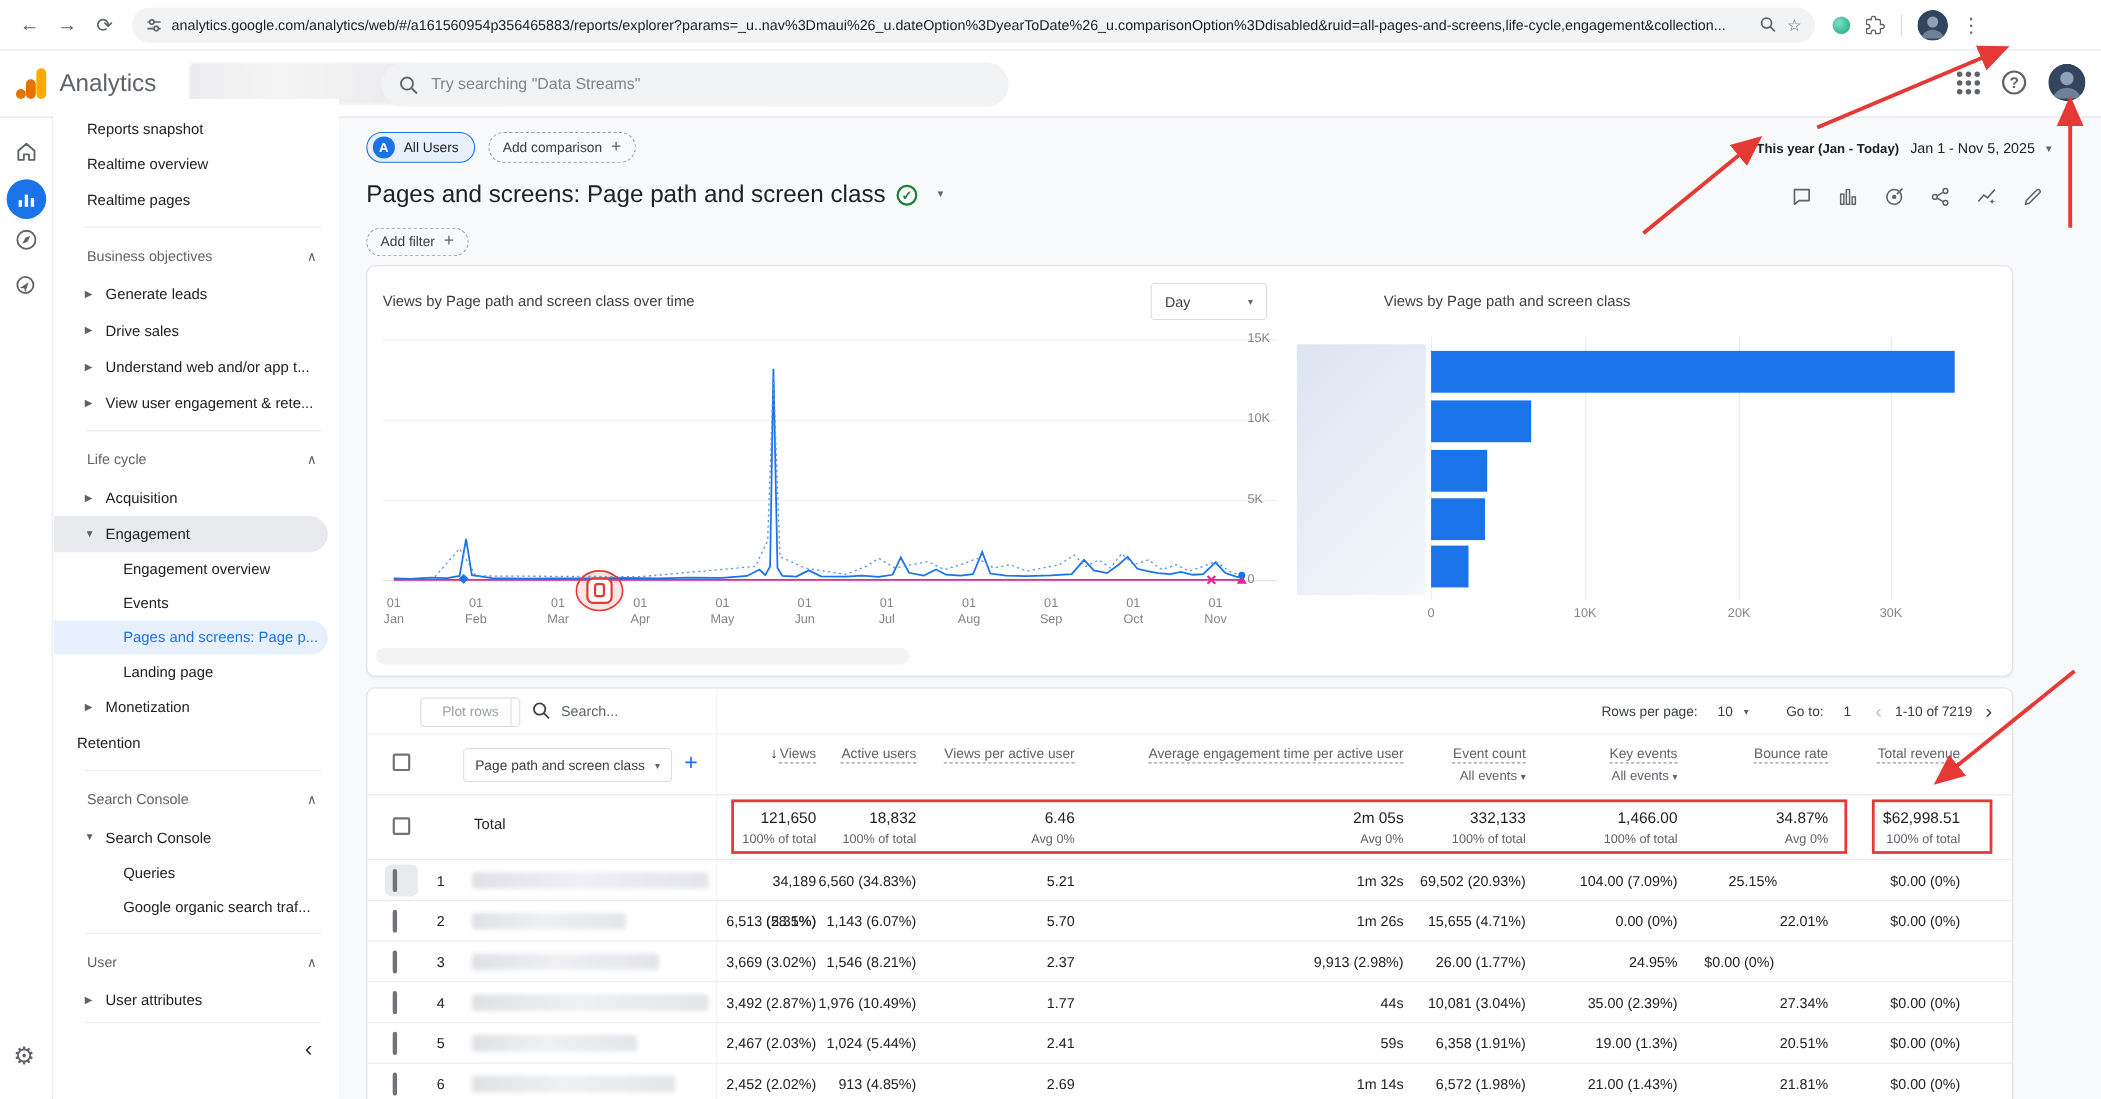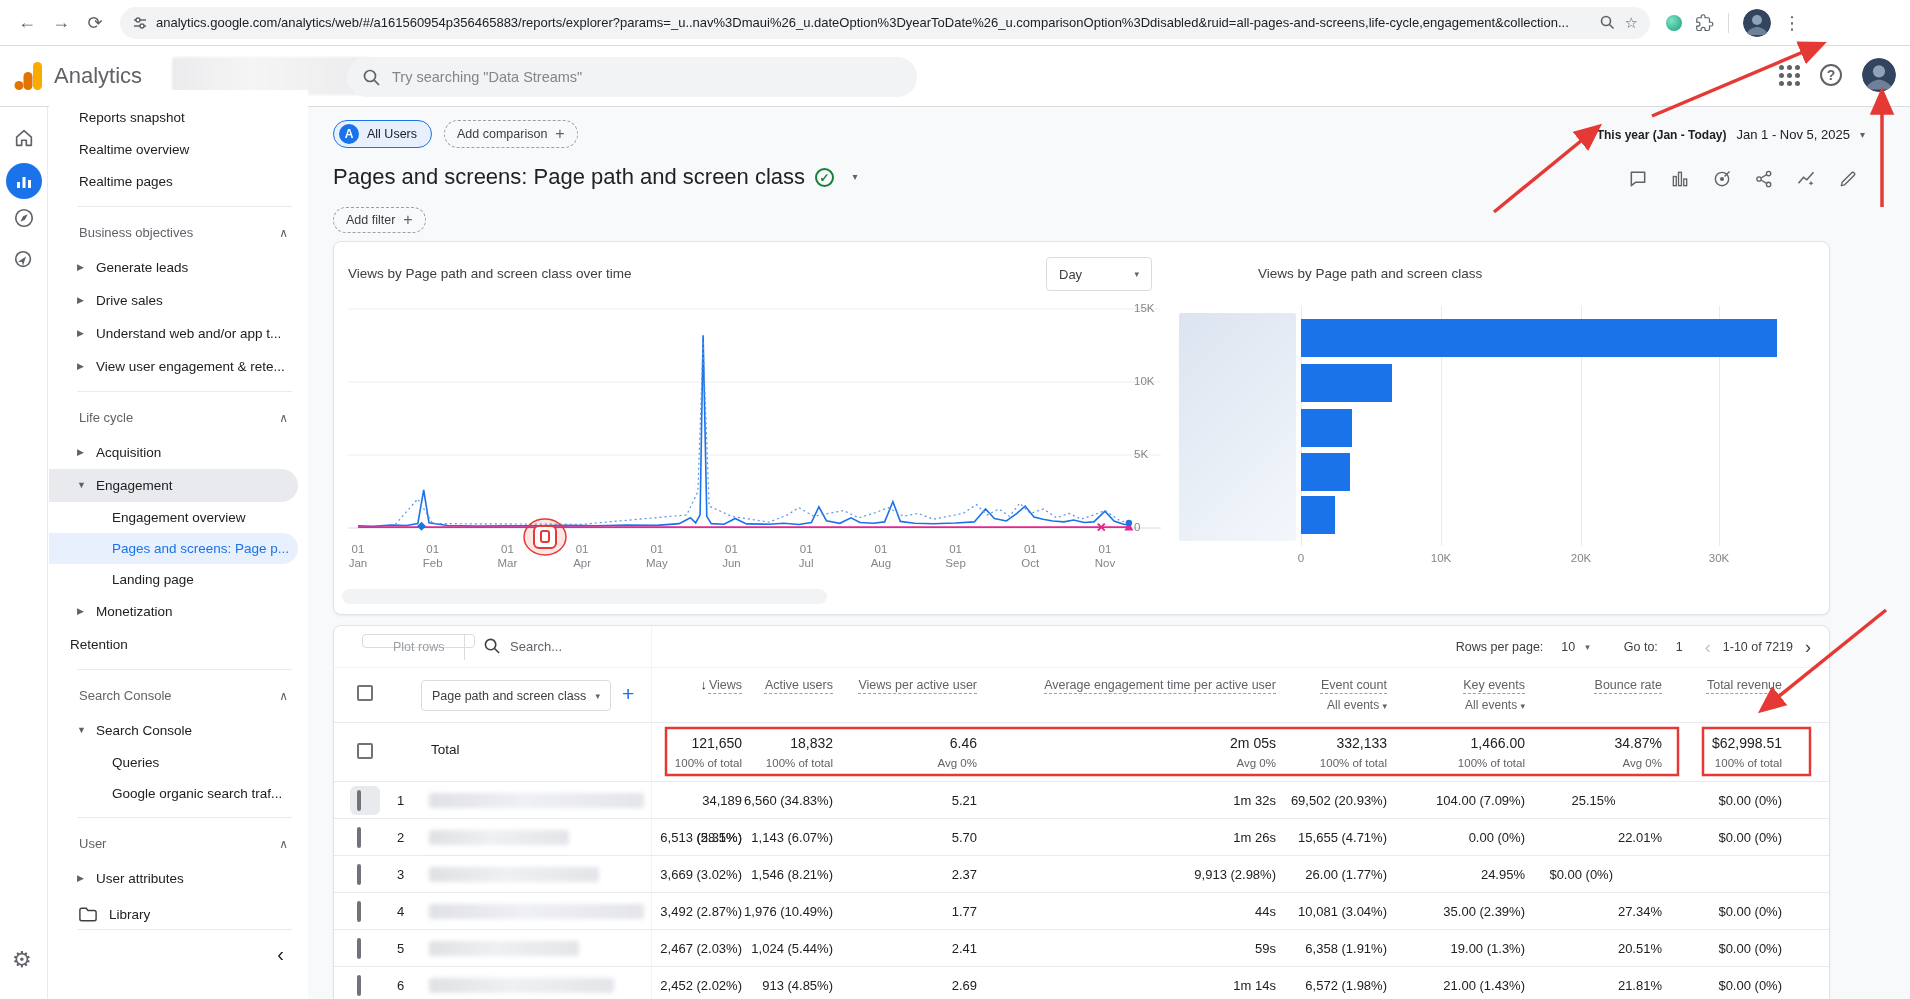--- a/index.html
+++ b/index.html
@@ -85,21 +85,21 @@
   .ytick { position:absolute; left:800px; width:42px; font-size:11.5px; color:#80868b; }
   .xtick { position:absolute; top:300px; width:44px; text-align:center; font-size:11.5px; color:#80868b; line-height:14px; }
   .hscroll { position:absolute; left:8px; top:347px; width:485px; height:15px; background:#f1f3f4; border-radius:8px; }
   .barblur { position:absolute; left:845px; top:71px; width:117px; height:228px; background:linear-gradient(135deg,#dce4f0,#f3f7fc); border-radius:2px; }
   .vgrid { position:absolute; top:64px; width:1px; height:240px; background:#e8eaed; }
   .hbar { position:absolute; height:38px; background:#1a73e8; }
   .bartick { position:absolute; top:310px; width:44px; text-align:center; font-size:11.5px; color:#80868b; }
 
   
   .tc-toolbar { position:absolute; left:0; top:0; width:100%; height:42px; border-bottom:1px solid #f1f3f4; }
-  .plotrows { position:absolute; left:28px; top:8px; height:14px; padding:0 30px; border:1px solid #dadce0; border-radius:4px; font-size:12.5px; color:#9aa0a6; line-height:25px; background:#fff; }
+  .plotrows { position:absolute; left:48px; top:8px; height:27px; padding:0 19px; border:1px solid #dadce0; border-radius:4px; font-size:12.5px; color:#9aa0a6; line-height:25px; background:#fff; }
   .tb-sep { position:absolute; left:130px; top:8px; width:1px; height:26px; background:#dadce0; }
   .tb-searchic { position:absolute; left:150px; top:12px; }
   .tb-search { position:absolute; left:176px; top:13px; font-size:13px; color:#5f6368; }
   .pager { position:absolute; right:18px; top:0; height:42px; display:flex; align-items:center; gap:8px; font-size:12.5px; color:#3c4043; }
   .pager .sp { width:18px; }
   .pager .caret { font-size:9px; color:#5f6368; margin-left:2px; }
   .pg-prev { color:#bdc1c6; font-size:18px; margin:0 4px 0 14px; }
   .pg-next { color:#3c4043; font-size:18px; margin-left:4px; cursor:pointer; }
   .cb { width:16px; height:16px; border:2px solid #717378; border-radius:2px; background:#fff; cursor:pointer; }
   .thead { position:absolute; left:0; top:42px; width:100%; height:55px; border-bottom:1px solid #e8eaed; }
@@ -269,20 +269,21 @@
         </div>
         <div class="nav-parent">
           <span class="tri">▶</span>
           <span>Acquisition</span>
         </div>
         <div class="nav-parent hl">
           <span class="tri">▼</span>
           <span>Engagement</span>
         </div>
         <div class="nav-child">Engagement overview</div>
+        <div class="nav-child">Events</div>
         <div class="nav-child sel">Pages and screens: Page p...</div>
         <div class="nav-child">Landing page</div>
         <div class="nav-parent">
           <span class="tri">▶</span>
           <span>Monetization</span>
         </div>
         <div class="nav-plain">Retention</div>
         <div class="nav-divider"></div>
         <div class="nav-section">
           <span>Search Console</span>
@@ -295,26 +296,20 @@
         <div class="nav-child">Queries</div>
         <div class="nav-child">Google organic search traf...</div>
         <div class="nav-divider"></div>
         <div class="nav-section">
           <span>User</span>
           <span class="sec-caret">∧</span>
         </div>
         <div class="nav-parent">
           <span class="tri">▶</span>
           <span>User attributes</span>
-        </div>
-        <div class="nav-library">
-          <svg width="18" height="15" viewBox="0 0 20 16">
-            <path d="M1 3 a2 2 0 0 1 2-2 h5 l2 2.5 h7 a2 2 0 0 1 2 2 V13 a2 2 0 0 1-2 2 H3 a2 2 0 0 1-2-2 Z" fill="none" stroke="#3c4043" stroke-width="1.6"></path>
-          </svg>
-          <span>Library</span>
         </div>
       </div>
     <div class="sidenav-footline"></div>
     <span class="collapse-btn">‹</span>
   </div>
 
   <div class="main">
 
     <div class="chips-row">
       <div class="chip-all-users">

